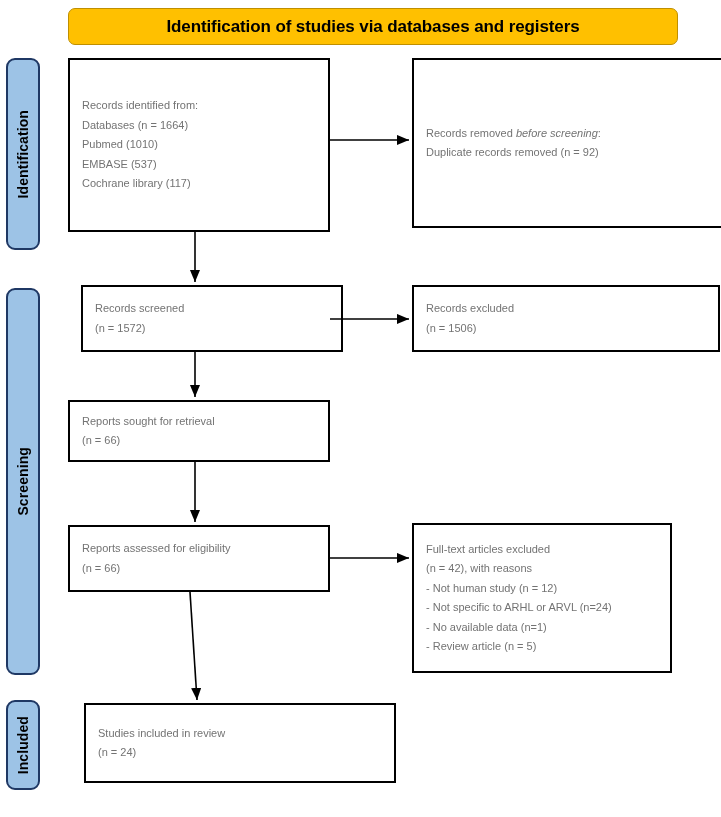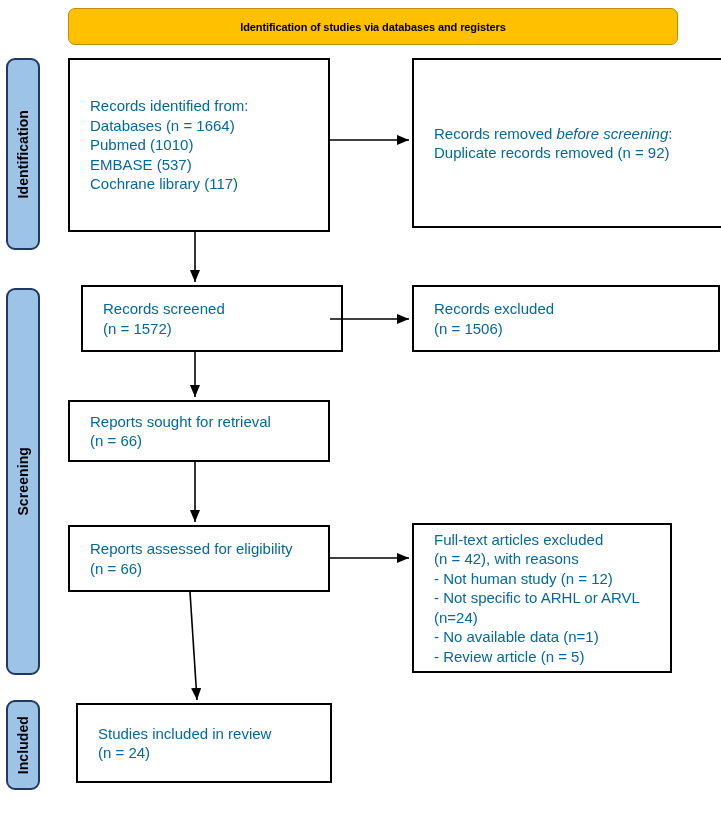--- a/index.html
+++ b/index.html
@@ -29,21 +29,21 @@
     height: 37px;
     background: #ffc000;
     border: 1.5px solid #bf8f00;
     border-radius: 7px;
     display: flex;
     align-items: center;
     justify-content: center;
     box-sizing: border-box;
   }
   .banner-text {
-    font-size: 11px;
+    font-size: 17px;
     font-weight: bold;
     color: #000000;
     letter-spacing: -0.1px;
     white-space: nowrap;
   }
 
   
   .stage {
     position: absolute;
     left: 6px;
@@ -74,34 +74,33 @@
     position: absolute;
     background: #ffffff;
     border: 2px solid #000000;
     box-sizing: border-box;
     display: flex;
     align-items: center;
     padding-left: 12px;
     padding-right: 8px;
   }
   .box-text {
-    font-size: 15px;
+    font-size: 11px;
     line-height: 19.5px;
-    color: #0369a1;
+    color: #737373;
     white-space: pre-line;
-    margin-left: 8px;
   }
   .box-text .ital { font-style: italic; }
 
   
   #box-identified    { left: 68px;  top: 58px;  width: 262px; height: 174px; }
   #box-screened      { left: 81px;  top: 285px; width: 262px; height: 67px;  }
   #box-sought        { left: 68px;  top: 400px; width: 262px; height: 62px;  }
   #box-assessed      { left: 68px;  top: 525px; width: 262px; height: 67px;  }
-  #box-included      { left: 76px;  top: 703px; width: 256px; height: 80px;  }
+  #box-included      { left: 84px;  top: 703px; width: 312px; height: 80px;  }
   
   #box-removed       { left: 412px; top: 58px;  width: 314px; height: 170px; }
   #box-excluded      { left: 412px; top: 285px; width: 308px; height: 67px;  }
   #box-fulltext      { left: 412px; top: 523px; width: 260px; height: 150px; }
 
   
   #arrows {
     position: absolute;
     left: 0;
     top: 0;

